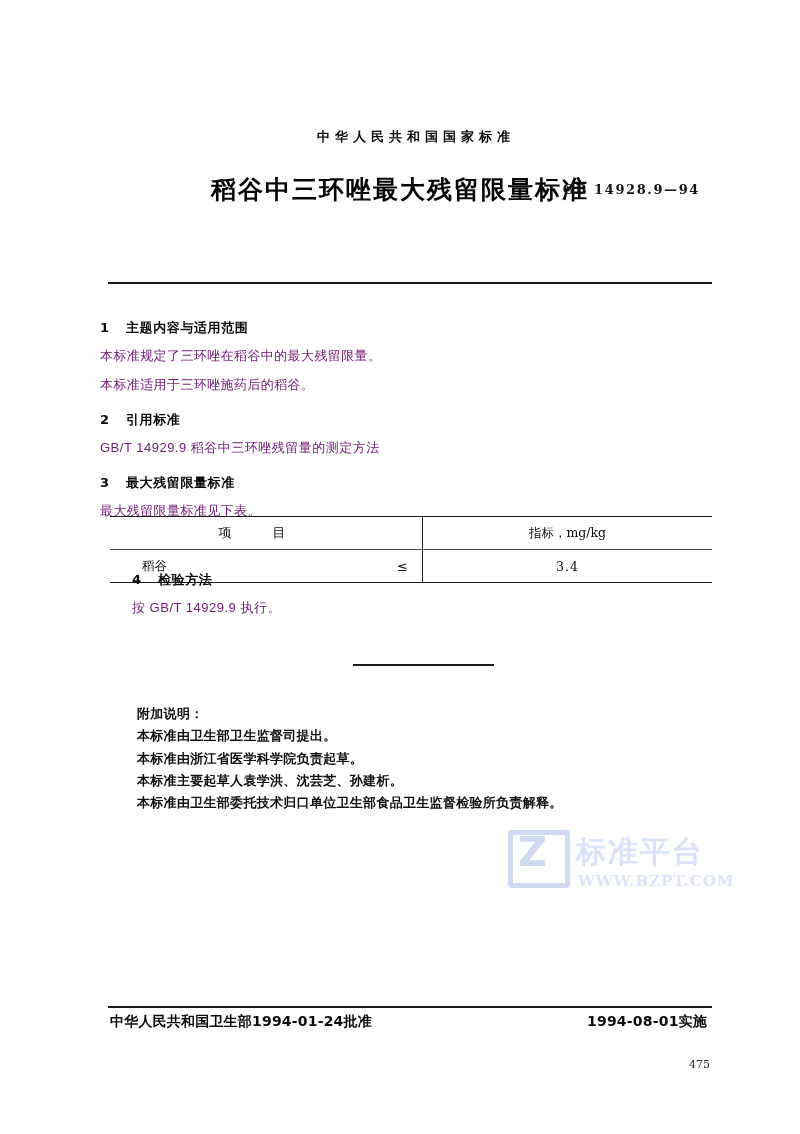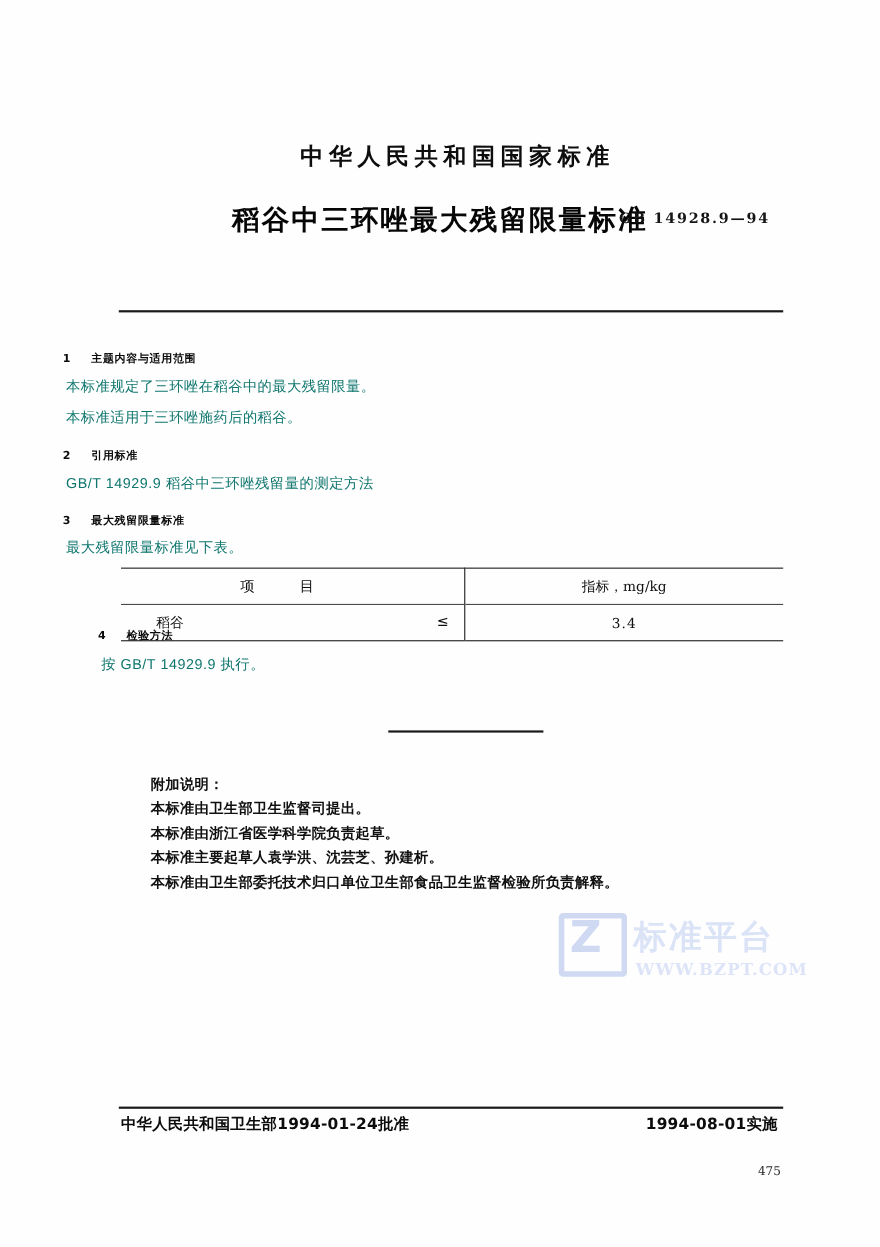--- a/index.html
+++ b/index.html
@@ -24,21 +24,21 @@
 
   
   .doc-header {
     position: absolute;
     left: 0;
     right: 0;
     top: 128px;
     text-align: center;
   }
   .national-line {
-    font-size: 21px;
+    font-size: 13px;
     font-weight: bold;
     letter-spacing: 5px;
     color: #0d0d0d;
     font-family: "DejaVu Sans", "Liberation Sans", sans-serif;
     padding-left: 32px;
   }
   .title-row {
     position: relative;
     margin-top: 30px;
   }
@@ -80,37 +80,37 @@
 
   
   .body-area {
     position: absolute;
     left: 0;
     top: 303px;
     width: 800px;
   }
   .clause {
     position: relative;
-    margin-left: 57px;
-    font-size: 10px;
+    margin-left: 100px;
+    font-size: 13px;
     font-weight: bold;
     color: #0c0c0c;
     letter-spacing: 0.6px;
     margin-top: 16px;
   }
   .clause .num {
     display: inline-block;
     width: 26px;
     font-family: "DejaVu Sans", "Liberation Sans", sans-serif;
   }
   .para {
-    margin-left: 60px;
+    margin-left: 100px;
     margin-top: 9px;
     font-size: 13px;
-    color: #0f766e;
+    color: #701a75;
     letter-spacing: 0.4px;
     line-height: 1.55;
   }
   .mono-ref {
     font-family: Liberation Sans, sans-serif;
     letter-spacing: 0.5px;
   }
 
   
   .limit-table {

